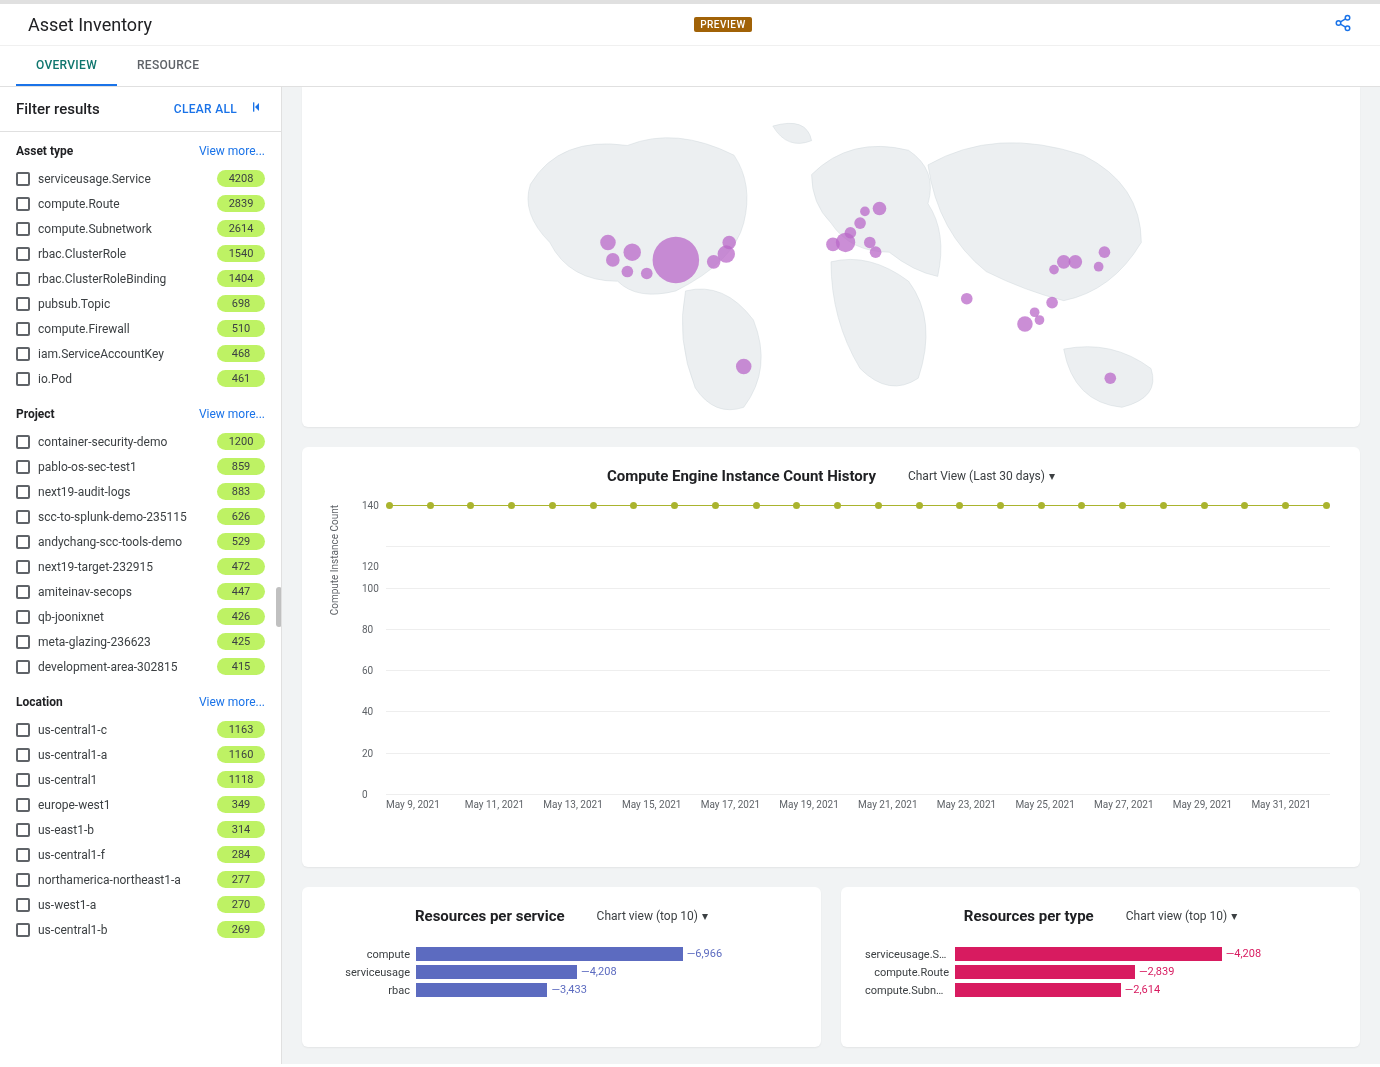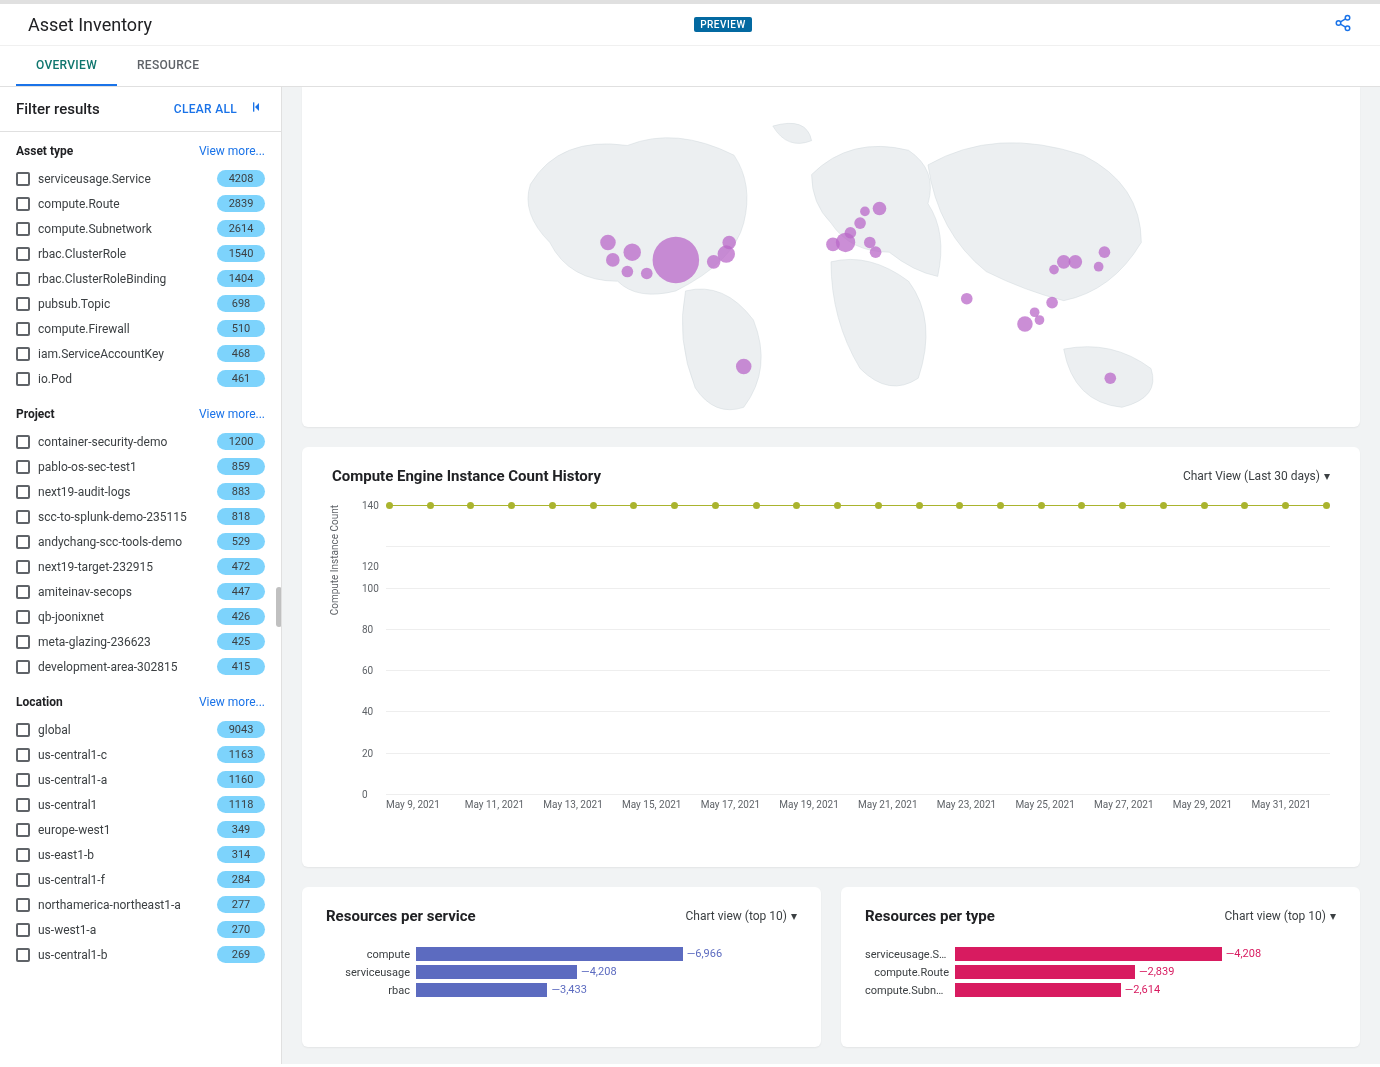--- a/index.html
+++ b/index.html
@@ -19,21 +19,21 @@
     padding: 10px 28px;
     border-bottom: 1px solid #f0f0f0;
     justify-content: space-between;
   }
   .page-title {
     font-size: 18px;
     font-weight: 400;
     margin-right: 10px;
   }
   .preview-badge {
-    background: #0369a1;
+    background: #a16207;
     color: #fff;
     font-size: 10px;
     font-weight: 500;
     padding: 2px 6px;
     border-radius: 2px;
     letter-spacing: 0.5px;
   }
   .share-icon { margin-left: 50px; color: #1a73e8; cursor: pointer; }
   .tabs {
     display: flex;
@@ -110,21 +110,21 @@
     flex-shrink: 0;
     cursor: pointer;
   }
   .filter-label {
     flex: 1;
     font-size: 12px;
     color: #3c4043;
     padding-right: 6px;
   }
   .filter-count {
-    background: #7dd3fc;
+    background: #bef264;
     color: #3c4043;
     font-size: 11px;
     padding: 2px 10px;
     border-radius: 10px;
     min-width: 48px;
     text-align: center;
   }
   .main {
     flex: 1;
     background: #f1f3f4;
@@ -138,21 +138,21 @@
     margin-top: 20px;
     position: relative;
   }
   .map-card { height: 340px; margin-top: 0; border-top-left-radius:0;border-top-right-radius:0;padding:10px 30px;}
   .map-svg { width: 100%; height: 100%; }
   .land { fill: #eceff1; stroke: #cfd8dc; stroke-width: 0.5; }
   .bubble { fill: #ba68c8; opacity: 0.75; }
   .chart-card { padding: 20px 30px; height: 420px;}
   .chart-header {
     display: flex;
-    justify-content: space-between;
+    justify-content: center;
     align-items: center;
     margin-bottom: 20px;
     gap: 32px;
   }
   .chart-title { font-size: 15px; font-weight: 700; }
   .chart-dropdown {
     font-size: 12px; color: #3c4043; cursor: pointer;
     display: flex; align-items: center; gap: 4px;
   }
   .linechart { position: relative; height: 320px; margin-left: 30px;}
@@ -309,21 +309,21 @@
             <span class="filter-count">859</span>
           </div>
           <div class="filter-row">
             <div class="filter-checkbox"></div>
             <span class="filter-label">next19-audit-logs</span>
             <span class="filter-count">883</span>
           </div>
           <div class="filter-row">
             <div class="filter-checkbox"></div>
             <span class="filter-label">scc-to-splunk-demo-235115</span>
-            <span class="filter-count">818</span>
+            <span class="filter-count">626</span>
           </div>
           <div class="filter-row">
             <div class="filter-checkbox"></div>
             <span class="filter-label">andychang-scc-tools-demo</span>
             <span class="filter-count">529</span>
           </div>
           <div class="filter-row">
             <div class="filter-checkbox"></div>
             <span class="filter-label">next19-target-232915</span>
             <span class="filter-count">472</span>
@@ -346,25 +346,20 @@
           <div class="filter-row">
             <div class="filter-checkbox"></div>
             <span class="filter-label">development-area-302815</span>
             <span class="filter-count">415</span>
           </div>
         </div>
         <div class="section">
           <div class="section-header">
             <span class="section-title">Location</span>
             <span class="view-more">View more...</span>
-          </div>
-          <div class="filter-row">
-            <div class="filter-checkbox"></div>
-            <span class="filter-label">global</span>
-            <span class="filter-count">9043</span>
           </div>
           <div class="filter-row">
             <div class="filter-checkbox"></div>
             <span class="filter-label">us-central1-c</span>
             <span class="filter-count">1163</span>
           </div>
           <div class="filter-row">
             <div class="filter-checkbox"></div>
             <span class="filter-label">us-central1-a</span>
             <span class="filter-count">1160</span>

